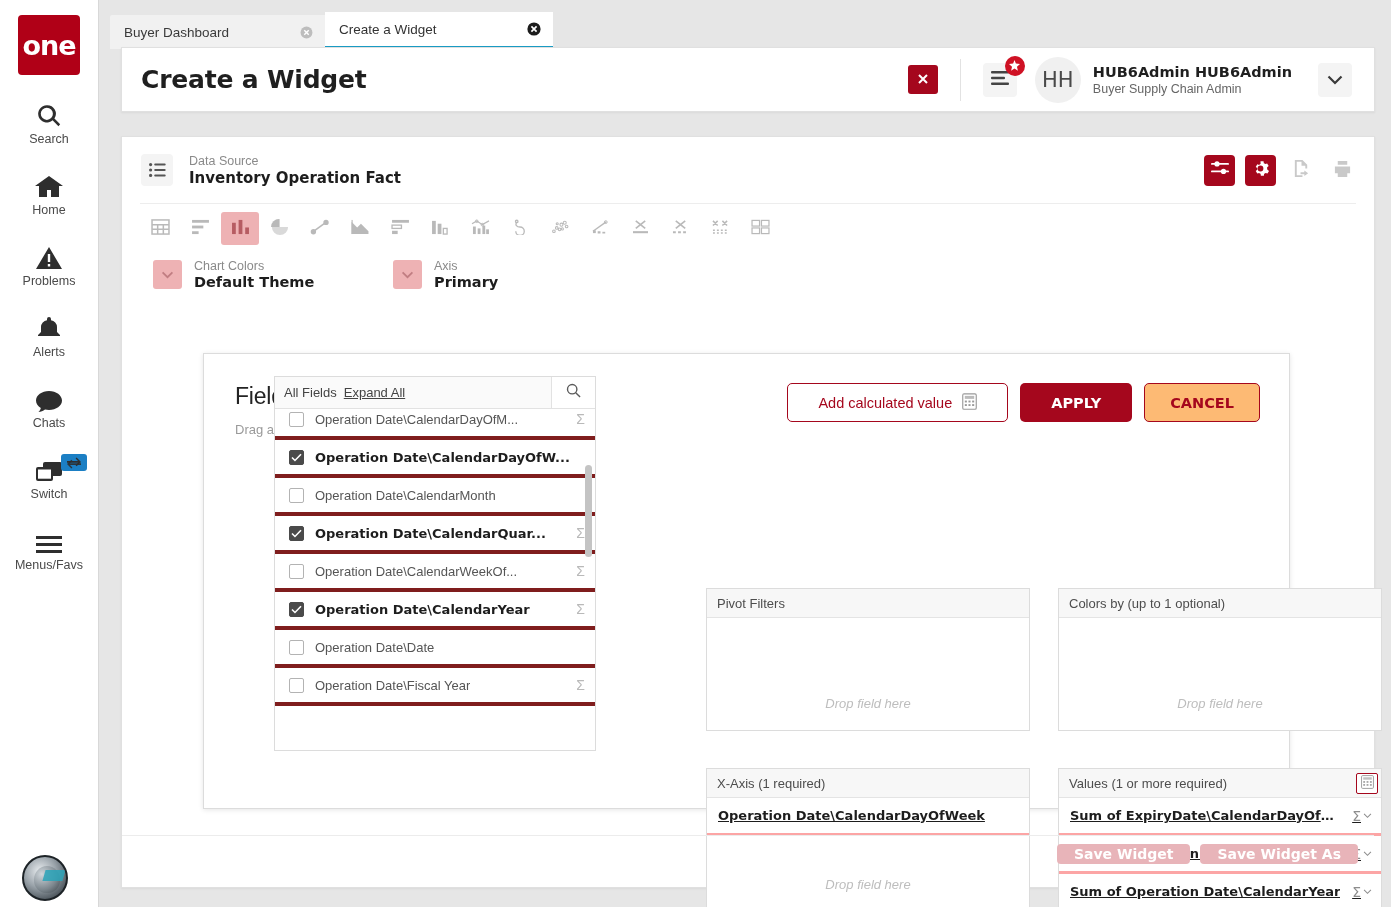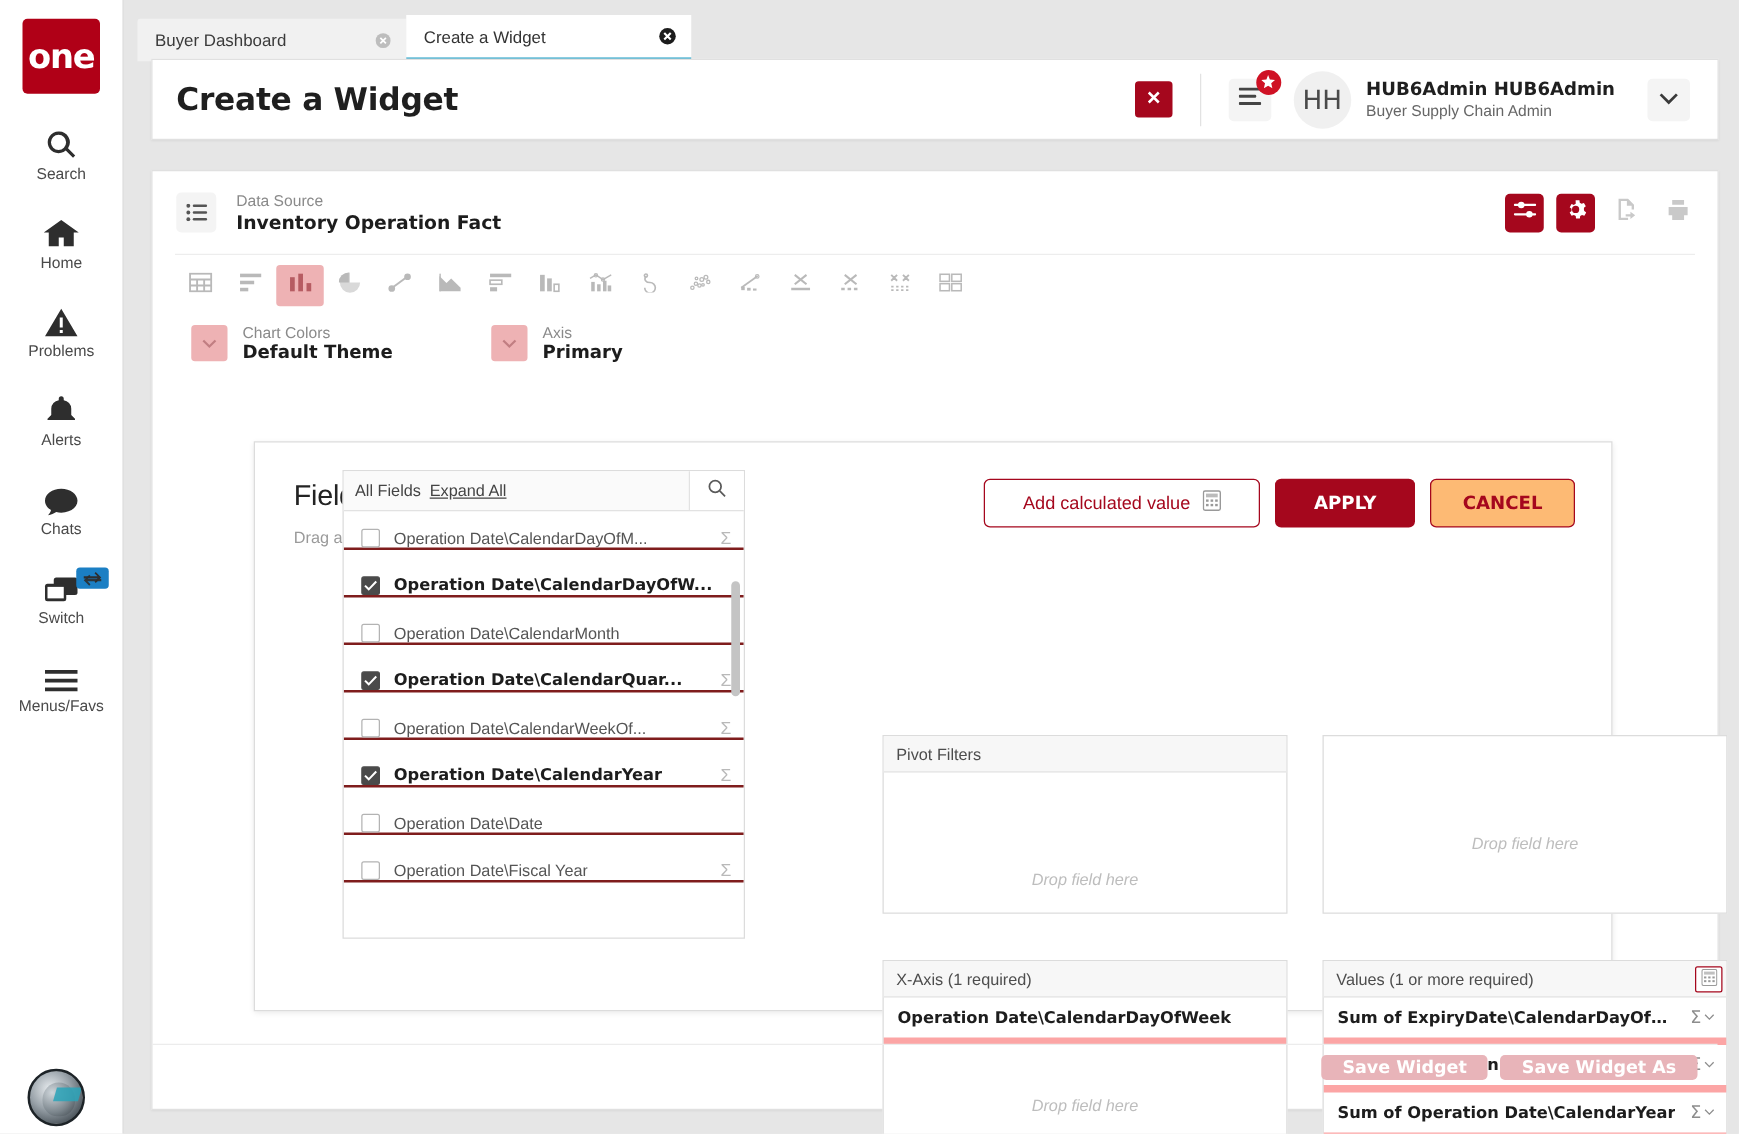--- a/index.html
+++ b/index.html
@@ -173,21 +173,21 @@
     border: 1px solid #dcdcdc; background: #fff; display: flex; flex-direction: column;
   }
   #flhead { display: flex; height: 32px; border-bottom: 1px solid #e2e2e2; align-items: center;
     background: #fafafa; }
   #flhead .lead { padding-left: 9px; font-size: 13px; color: #444; }
   #flhead .expand { margin-left: 7px; font-size: 13px; color: #444; text-decoration: underline; cursor:pointer; }
   #flsearch { margin-left: auto; width: 44px; height: 31px; border-left: 1px solid #e2e2e2;
     display:flex; align-items:center; justify-content:center; cursor:pointer; background:#fff; }
   #flbody { flex: 1; overflow: hidden; position: relative; }
   .frow {
-    height: 38px; display: flex; align-items: flex-end; border-bottom: 2px solid #7f1d1d;
+    height: 38px; display: flex; align-items: center; border-bottom: 4px solid #7f1d1d;
     padding: 0 10px 0 14px; cursor: pointer;
   }
   .frow .cb {
     width: 15px; height: 15px; border: 1px solid #b3b3b3; border-radius: 2px;
     flex: 0 0 auto; display:flex; align-items:center; justify-content:center; background:#fff;
   }
   .frow.on .cb { background: #4a4a4a; border-color: #4a4a4a; }
   .frow .nm { margin-left: 11px; font-size: 13px; color: #555; white-space: nowrap;
     overflow: hidden; text-overflow: ellipsis; }
   .frow.on .nm { color: #1d1d1d; font-weight: 700; font-family:"DejaVu Sans", sans-serif; font-size: 13px; }
@@ -206,23 +206,24 @@
     margin-left: auto; margin-right: 3px; width: 22px; height: 21px; border: 1.5px solid #a5071d;
     border-radius: 2px; display:flex; align-items:center; justify-content:center; cursor:pointer;
     background:#fff;
   }
   .zbody { position: relative; height: calc(100% - 29px); }
   .placeholder {
     position: absolute; left: 0; right: 0; bottom: 19px; text-align: center;
     font-size: 13px; font-style: italic; color: #bdbdbd;
   }
   .chip {
-    height: 38px; display: flex; align-items: center; border-bottom: 6px solid #fca5a5;
+    height: 38px; display: flex; align-items: center; border-bottom: 3px solid #fca5a5;
     padding: 0 9px 0 11px; font-size: 13px; font-weight: 700; color: #1d1d1d; cursor: move;
     font-family:"DejaVu Sans", sans-serif;
+    text-decoration:underline;
   }
   .chip .ctext { white-space: nowrap; overflow: hidden; text-overflow: ellipsis; }
   .chip .cagg { margin-left: auto; padding-left: 8px; color: #8d8d8d; font-weight: 400;
     font-size: 14px; display:flex; align-items:center; gap:2px; }
 
   #zPivot  { left: 584px; top: 451px; width: 324px; height: 143px; }
   #zColors { left: 936px; top: 451px; width: 324px; height: 143px; }
   #zXaxis  { left: 584px; top: 631px; width: 324px; height: 144px; }
   #zValues { left: 936px; top: 631px; width: 324px; height: 144px; }
 
@@ -719,20 +720,23 @@
     <div class="zone" id="zPivot">
       <div class="zhead">
         <span>Pivot Filters</span>
       </div>
       <div class="zbody">
         <div class="placeholder">Drop field here</div>
       </div>
     </div>
 
     <div class="zone" id="zColors">
+      <div class="zhead">
+        <span>Colors by (up to 1 optional)</span>
+      </div>
       <div class="zbody">
         <div class="placeholder">Drop field here</div>
       </div>
     </div>
 
     <div class="zone" id="zXaxis">
       <div class="zhead">
         <span>X-Axis (1 required)</span>
       </div>
       <div class="zbody">

